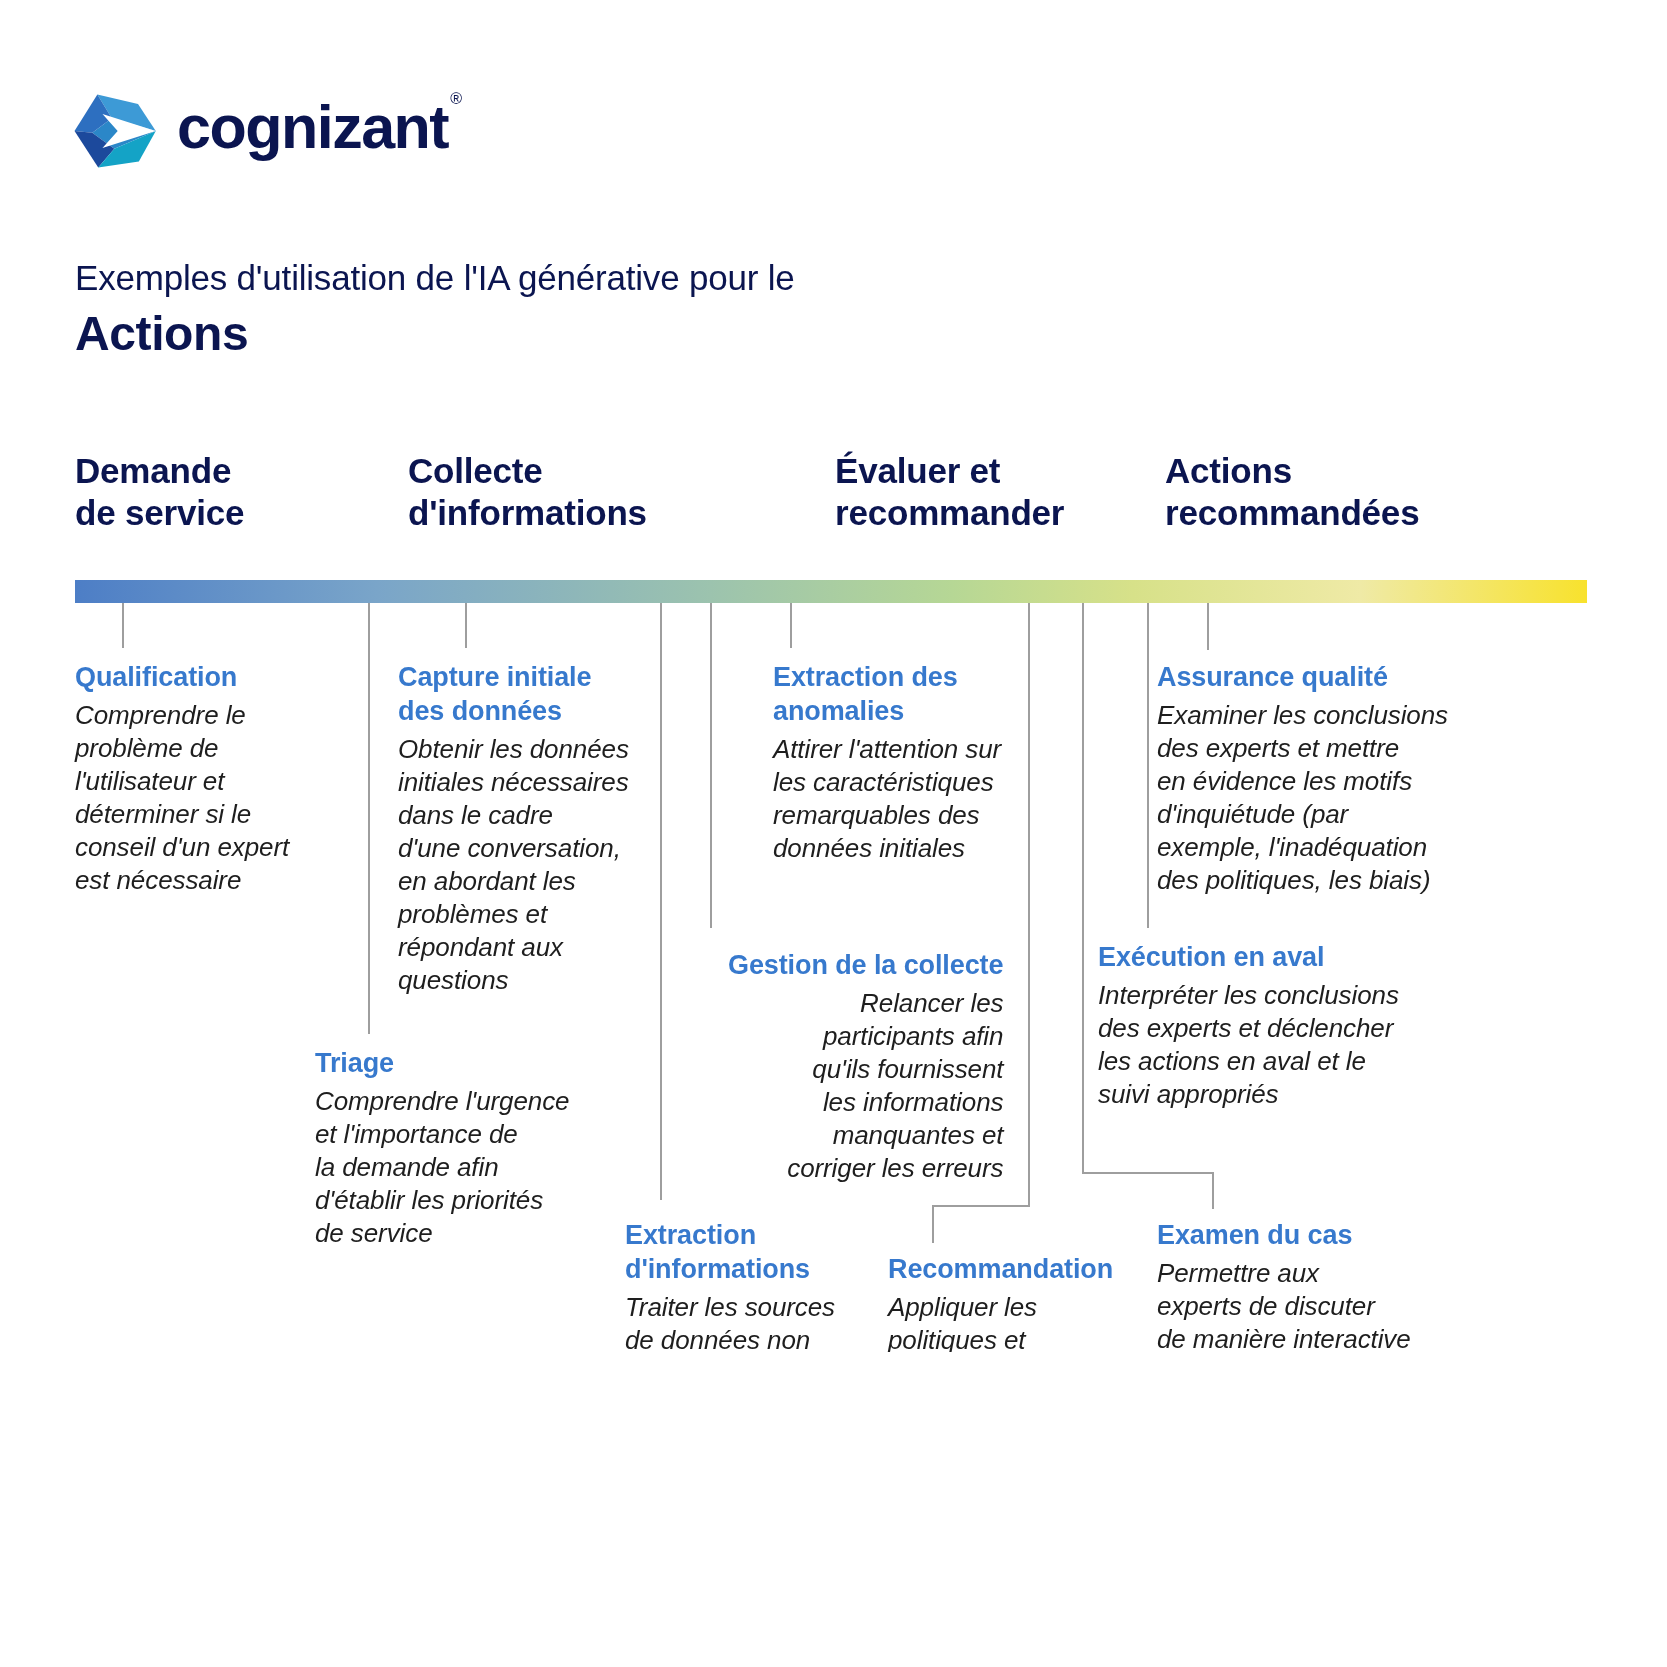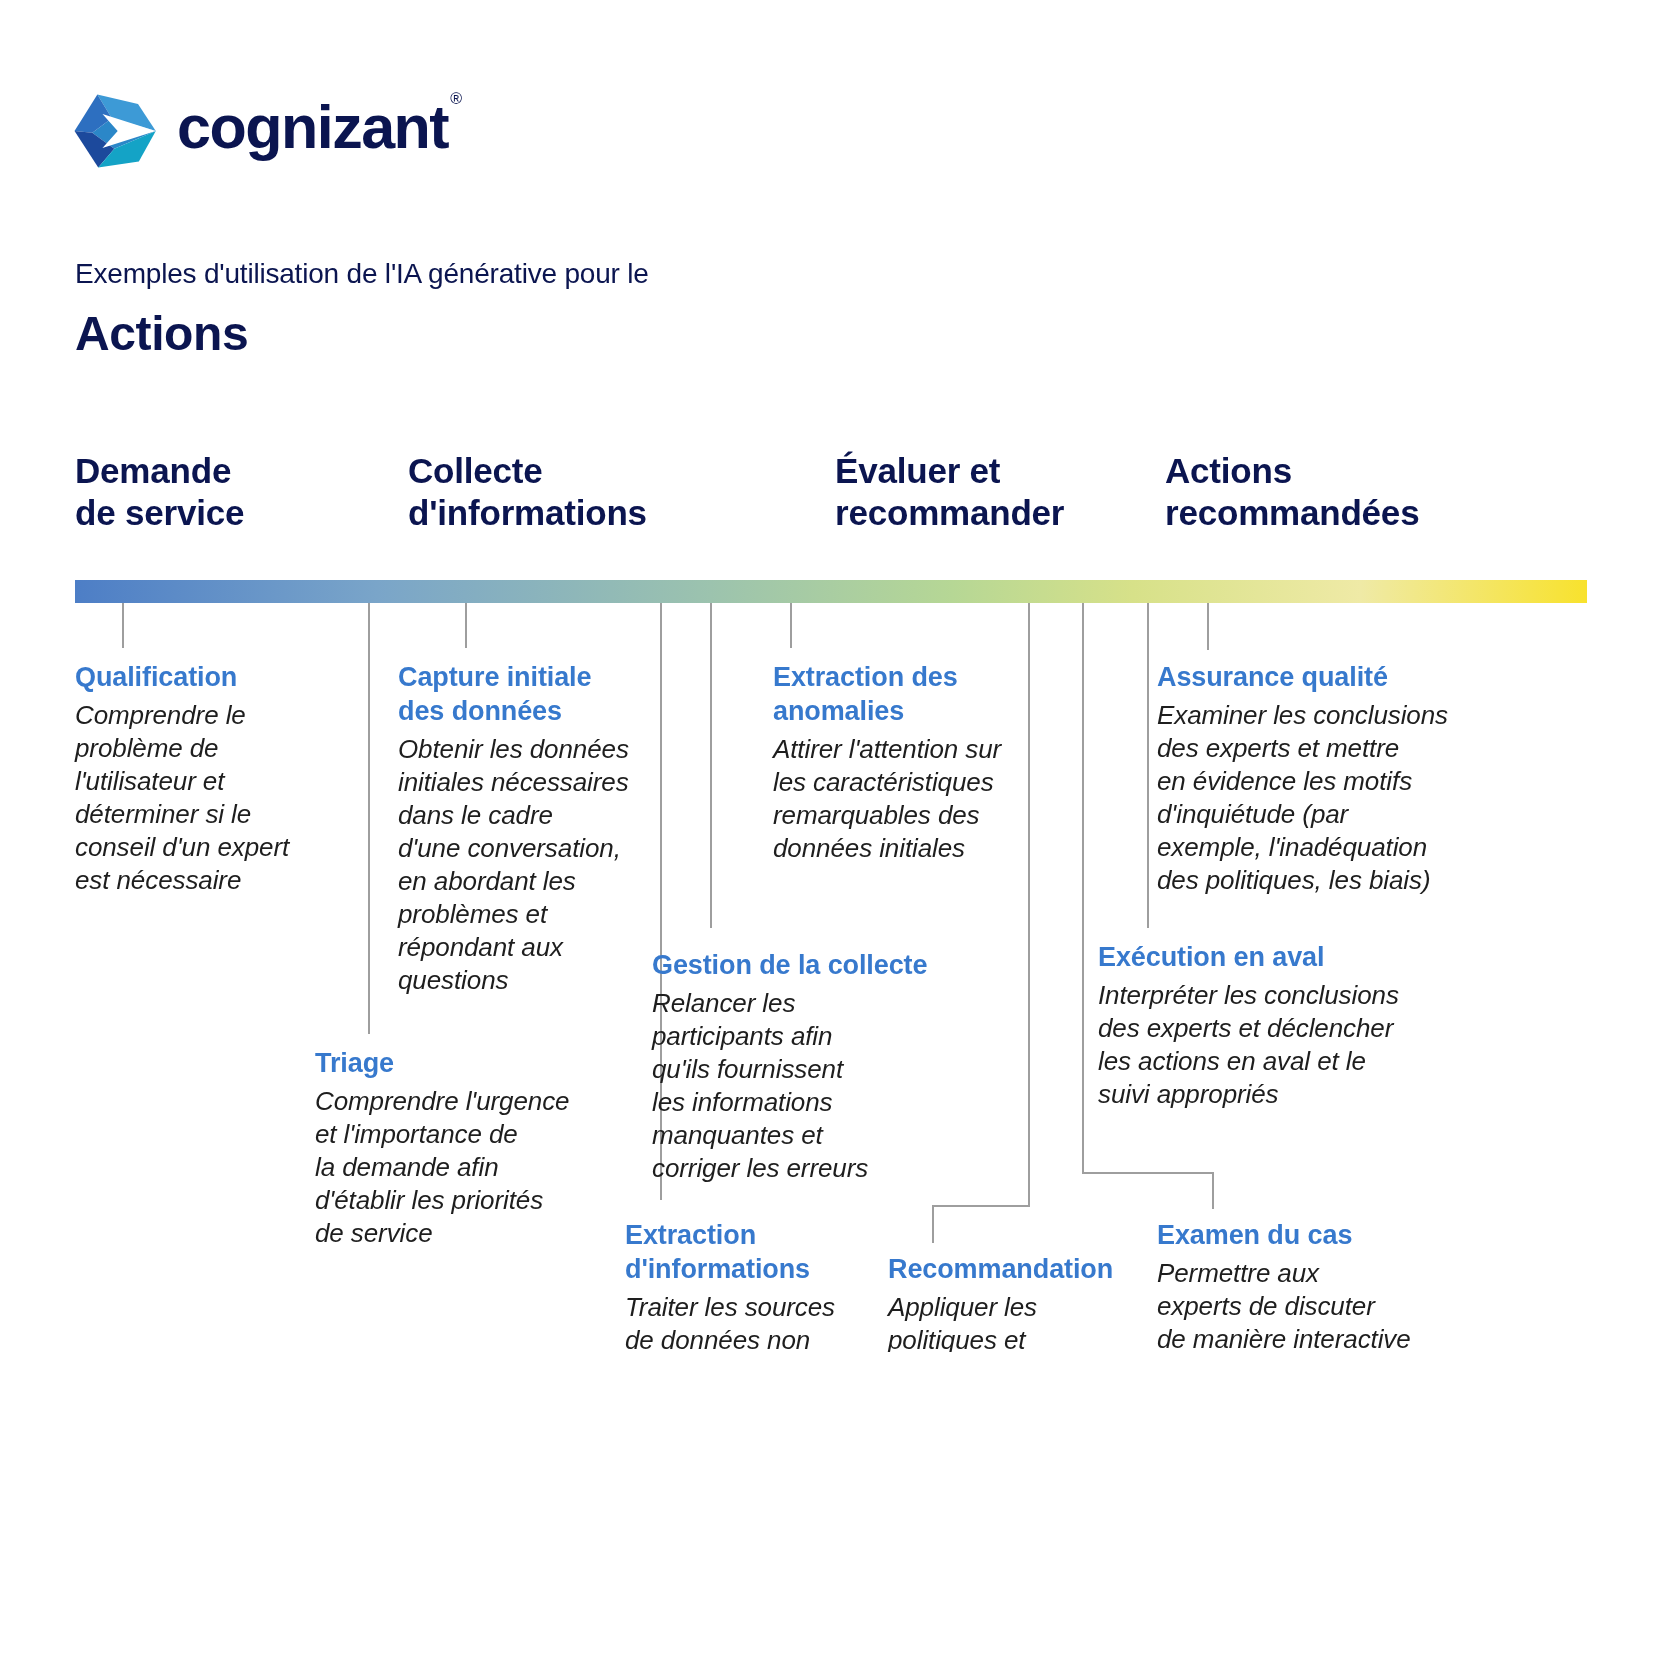--- a/index.html
+++ b/index.html
@@ -22,21 +22,21 @@
   .logo{position:absolute;left:72px;top:92px;display:flex;align-items:center;gap:17px;}
   .logo svg{width:88px;height:78px;display:block;}
   .logo-text{
     font-size:61px;font-weight:700;color:var(--navy);
     letter-spacing:-1.5px;line-height:1;position:relative;top:-4px;
   }
   .logo-reg{font-size:16px;font-weight:400;color:var(--navy);vertical-align:top;position:relative;top:-6px;left:2px;}
   
   .title-prefix{
     position:absolute;left:75px;top:258px;
-    font-size:28px;font-weight:400;color:var(--navy);letter-spacing:-0.2px;
+    font-size:35px;font-weight:400;color:var(--navy);letter-spacing:-0.2px;
   }
   .title-domain{
     position:absolute;left:75px;top:306px;
     font-size:48px;font-weight:700;color:var(--navy);letter-spacing:-0.4px;
   }
   
   .phase{
     position:absolute;top:450px;
     font-size:35px;font-weight:700;color:var(--navy);
     line-height:42px;white-space:pre-line;letter-spacing:-0.2px;
@@ -75,21 +75,21 @@
   }
   .card-body{
     font-size:26px;font-weight:400;color:var(--text);
     line-height:33px;white-space:pre-line;letter-spacing:-0.1px;font-style:italic;
   }
   .card-qualification{left:75px;top:660px;}
   .card-capture{left:398px;top:660px;}
   .card-anomalies{left:737px;top:660px;margin-left:36px;}
   .card-assurance{left:1157px;top:660px;}
   .card-triage{left:315px;top:1046px;}
-  .card-gestion{left:652px;top:948px;}
+  .card-gestion{left:728px;top:948px;text-align:right;}
   .card-exec{left:1098px;top:940px;}
   .card-extinfo{left:625px;top:1218px;}
   .card-reco{left:888px;top:1252px;}
   .card-examen{left:1157px;top:1218px;}
 </style>
 </head>
 <body>
 
 <div class="canvas">
 

